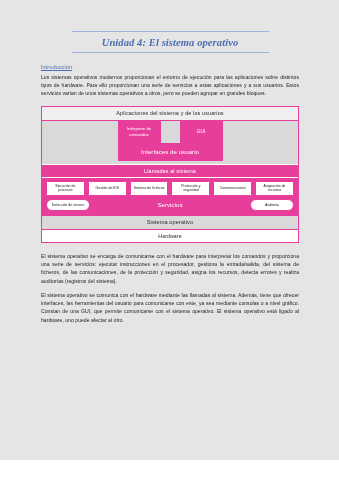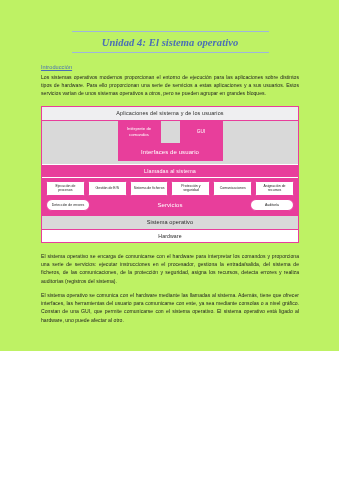--- a/index.html
+++ b/index.html
@@ -11,22 +11,22 @@
     width: 339px;
     height: 480px;
     overflow: hidden;
     font-family: "Liberation Sans", sans-serif;
     color: #1a1a1a;
   }
 
   .page {
     position: relative;
     width: 339px;
-    height: 351px;
-    background: #bef264;
+    height: 460px;
+    background: #e5e5e5;
     box-sizing: border-box;
     padding: 0;
   }
 
   .content {
     position: absolute;
     left: 41px;
     top: 0;
     width: 258px;
   }

